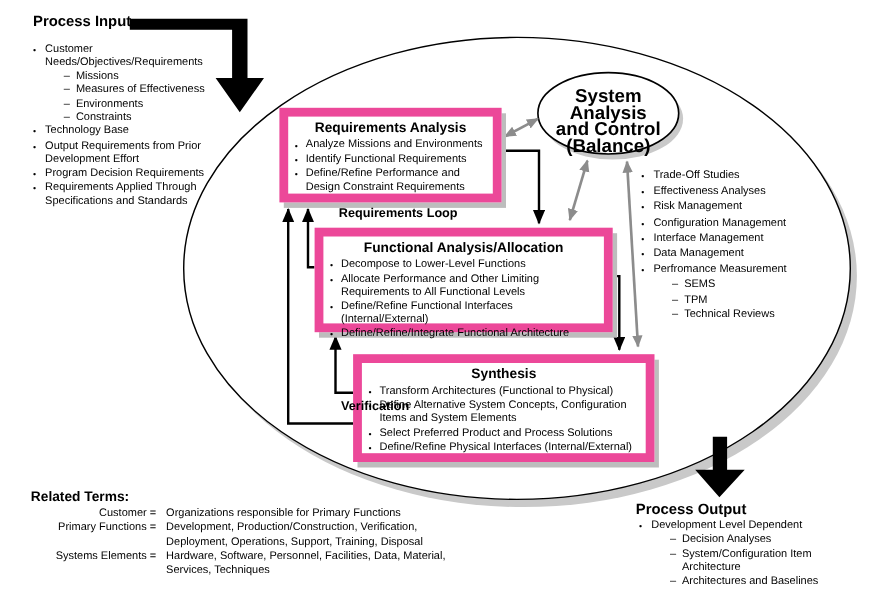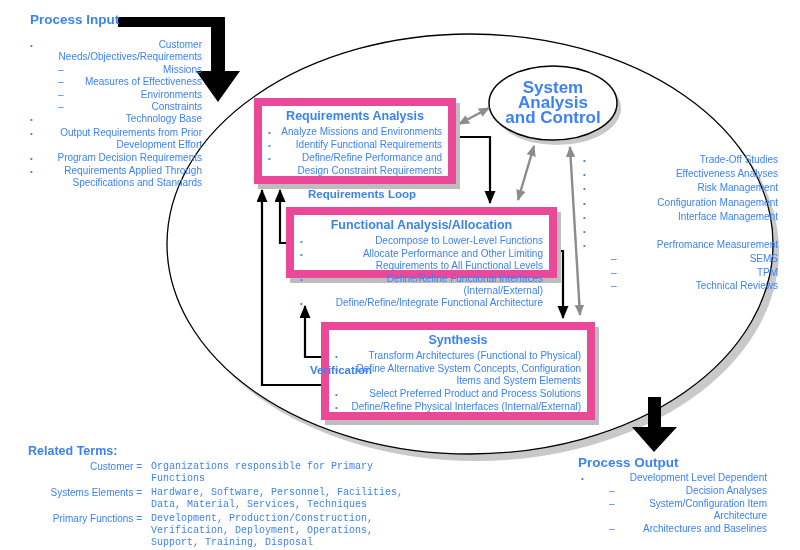--- a/index.html
+++ b/index.html
@@ -1,51 +1,51 @@
 <!DOCTYPE html>
 <html><head>
 <meta charset="utf-8">
 <style>
   html,body{margin:0;padding:0;background:#fff;}
   .stage{
     position:relative;width:800px;height:550px;background:#fff;overflow:hidden;
-    font-family:"Liberation Sans",sans-serif;color:#3b82f6;
+    font-family:"Liberation Sans",sans-serif;color:#000000;
   }
   svg.overlay{position:absolute;left:0;top:0;width:800px;height:550px;}
   .abs{position:absolute;}
   
   .hdr{font-weight:bold;font-size:13.5px;white-space:nowrap;}
   
   .list{font-size:10px;line-height:12.4px;}
   .li{display:flex;align-items:flex-start;}
   .mk{flex:0 0 11px;}
   .lv0 .mk{font-size:8px;padding-top:1px;}
   .lv1{margin-left:28px;}
-  .tx{flex:1 1 auto;text-align:right;}
+  .tx{flex:1 1 auto;}
   
   .box{
     position:absolute;background:#fff;border:8px solid #ec4899;
     box-shadow:4px 5px 0 #bdbdbd;box-sizing:border-box;
     padding:3px 6px 0 6px;
   }
   .box-title{font-weight:bold;font-size:12.5px;text-align:center;margin-bottom:3px;}
   .box .list{font-size:10px;line-height:12.2px;}
   .box .mk{flex:0 0 10px;}
   
   .loop-lbl{position:absolute;font-weight:bold;font-size:11.5px;white-space:nowrap;}
   
   .sac-text{
     position:absolute;left:491px;top:80px;width:124px;text-align:center;
     font-weight:bold;font-size:17px;line-height:15px;
   }
   
   .rt{position:absolute;left:38px;top:461px;font-size:10px;line-height:12.4px;}
   .rt-row{display:flex;margin-bottom:1px;}
   .rt-term{flex:0 0 104px;text-align:right;padding-right:9px;white-space:nowrap;}
-  .rt-def{width:276px;font-family:Liberation Mono, monospace;}
+  .rt-def{width:276px;}
 </style>
 </head>
 <body>
 
 <div class="stage">
 
   <svg class="overlay" viewBox="0 0 800 550">
     <defs>
       <marker id="mB" markerUnits="userSpaceOnUse" markerWidth="14" markerHeight="12" refX="12" refY="5.5" orient="auto">
         <path d="M0,0 L13,5.5 L0,11 Z" fill="#000"></path>
@@ -133,25 +133,26 @@
         <div class="li lv0">
           <span class="mk">•</span>
           <span class="tx">Define/Refine Performance and Design Constraint Requirements</span>
         </div>
       </div>
   </div>
 
   <div class="sac-text">
     <div>System Analysis</div>
     <div>and Control</div>
+    <div>(Balance)</div>
   </div>
 
   <div class="loop-lbl" style="left:308px;top:188px;">Requirements Loop</div>
 
-  <div class="box" style="left:286px;top:207px;width:271px;height:71px;">
+  <div class="box" style="left:286px;top:207px;width:271px;height:95px;">
     <div class="box-title">Functional Analysis/Allocation</div>
     <div class="list">
         <div class="li lv0">
           <span class="mk">•</span>
           <span class="tx">Decompose to Lower-Level Functions</span>
         </div>
         <div class="li lv0">
           <span class="mk">•</span>
           <span class="tx">Allocate Performance and Other Limiting Requirements to All Functional Levels</span>
         </div>
@@ -182,20 +183,21 @@
       <div class="li lv0">
         <span class="mk">•</span>
         <span class="tx">Configuration Management</span>
       </div>
       <div class="li lv0">
         <span class="mk">•</span>
         <span class="tx">Interface Management</span>
       </div>
       <div class="li lv0">
         <span class="mk">•</span>
+        <span class="tx">Data Management</span>
       </div>
       <div class="li lv0">
         <span class="mk">•</span>
         <span class="tx">Perfromance Measurement</span>
       </div>
       <div class="li lv1">
         <span class="mk">–</span>
         <span class="tx">SEMS</span>
       </div>
       <div class="li lv1">
@@ -254,22 +256,22 @@
       </div>
     </div>
 
   <div class="abs hdr" style="left:28px;top:444px;font-size:12.5px;">Related Terms:</div>
   <div class="rt">
       <div class="rt-row">
         <div class="rt-term">Customer =</div>
         <div class="rt-def">Organizations responsible for Primary Functions</div>
       </div>
       <div class="rt-row">
+        <div class="rt-term">Primary Functions =</div>
+        <div class="rt-def">Development, Production/Construction, Verification, Deployment, Operations, Support, Training, Disposal</div>
+      </div>
+      <div class="rt-row">
         <div class="rt-term">Systems Elements =</div>
         <div class="rt-def">Hardware, Software, Personnel, Facilities, Data, Material, Services, Techniques</div>
       </div>
-      <div class="rt-row">
-        <div class="rt-term">Primary Functions =</div>
-        <div class="rt-def">Development, Production/Construction, Verification, Deployment, Operations, Support, Training, Disposal</div>
-      </div>
     </div>
 
 </div>
 
 </body></html>

